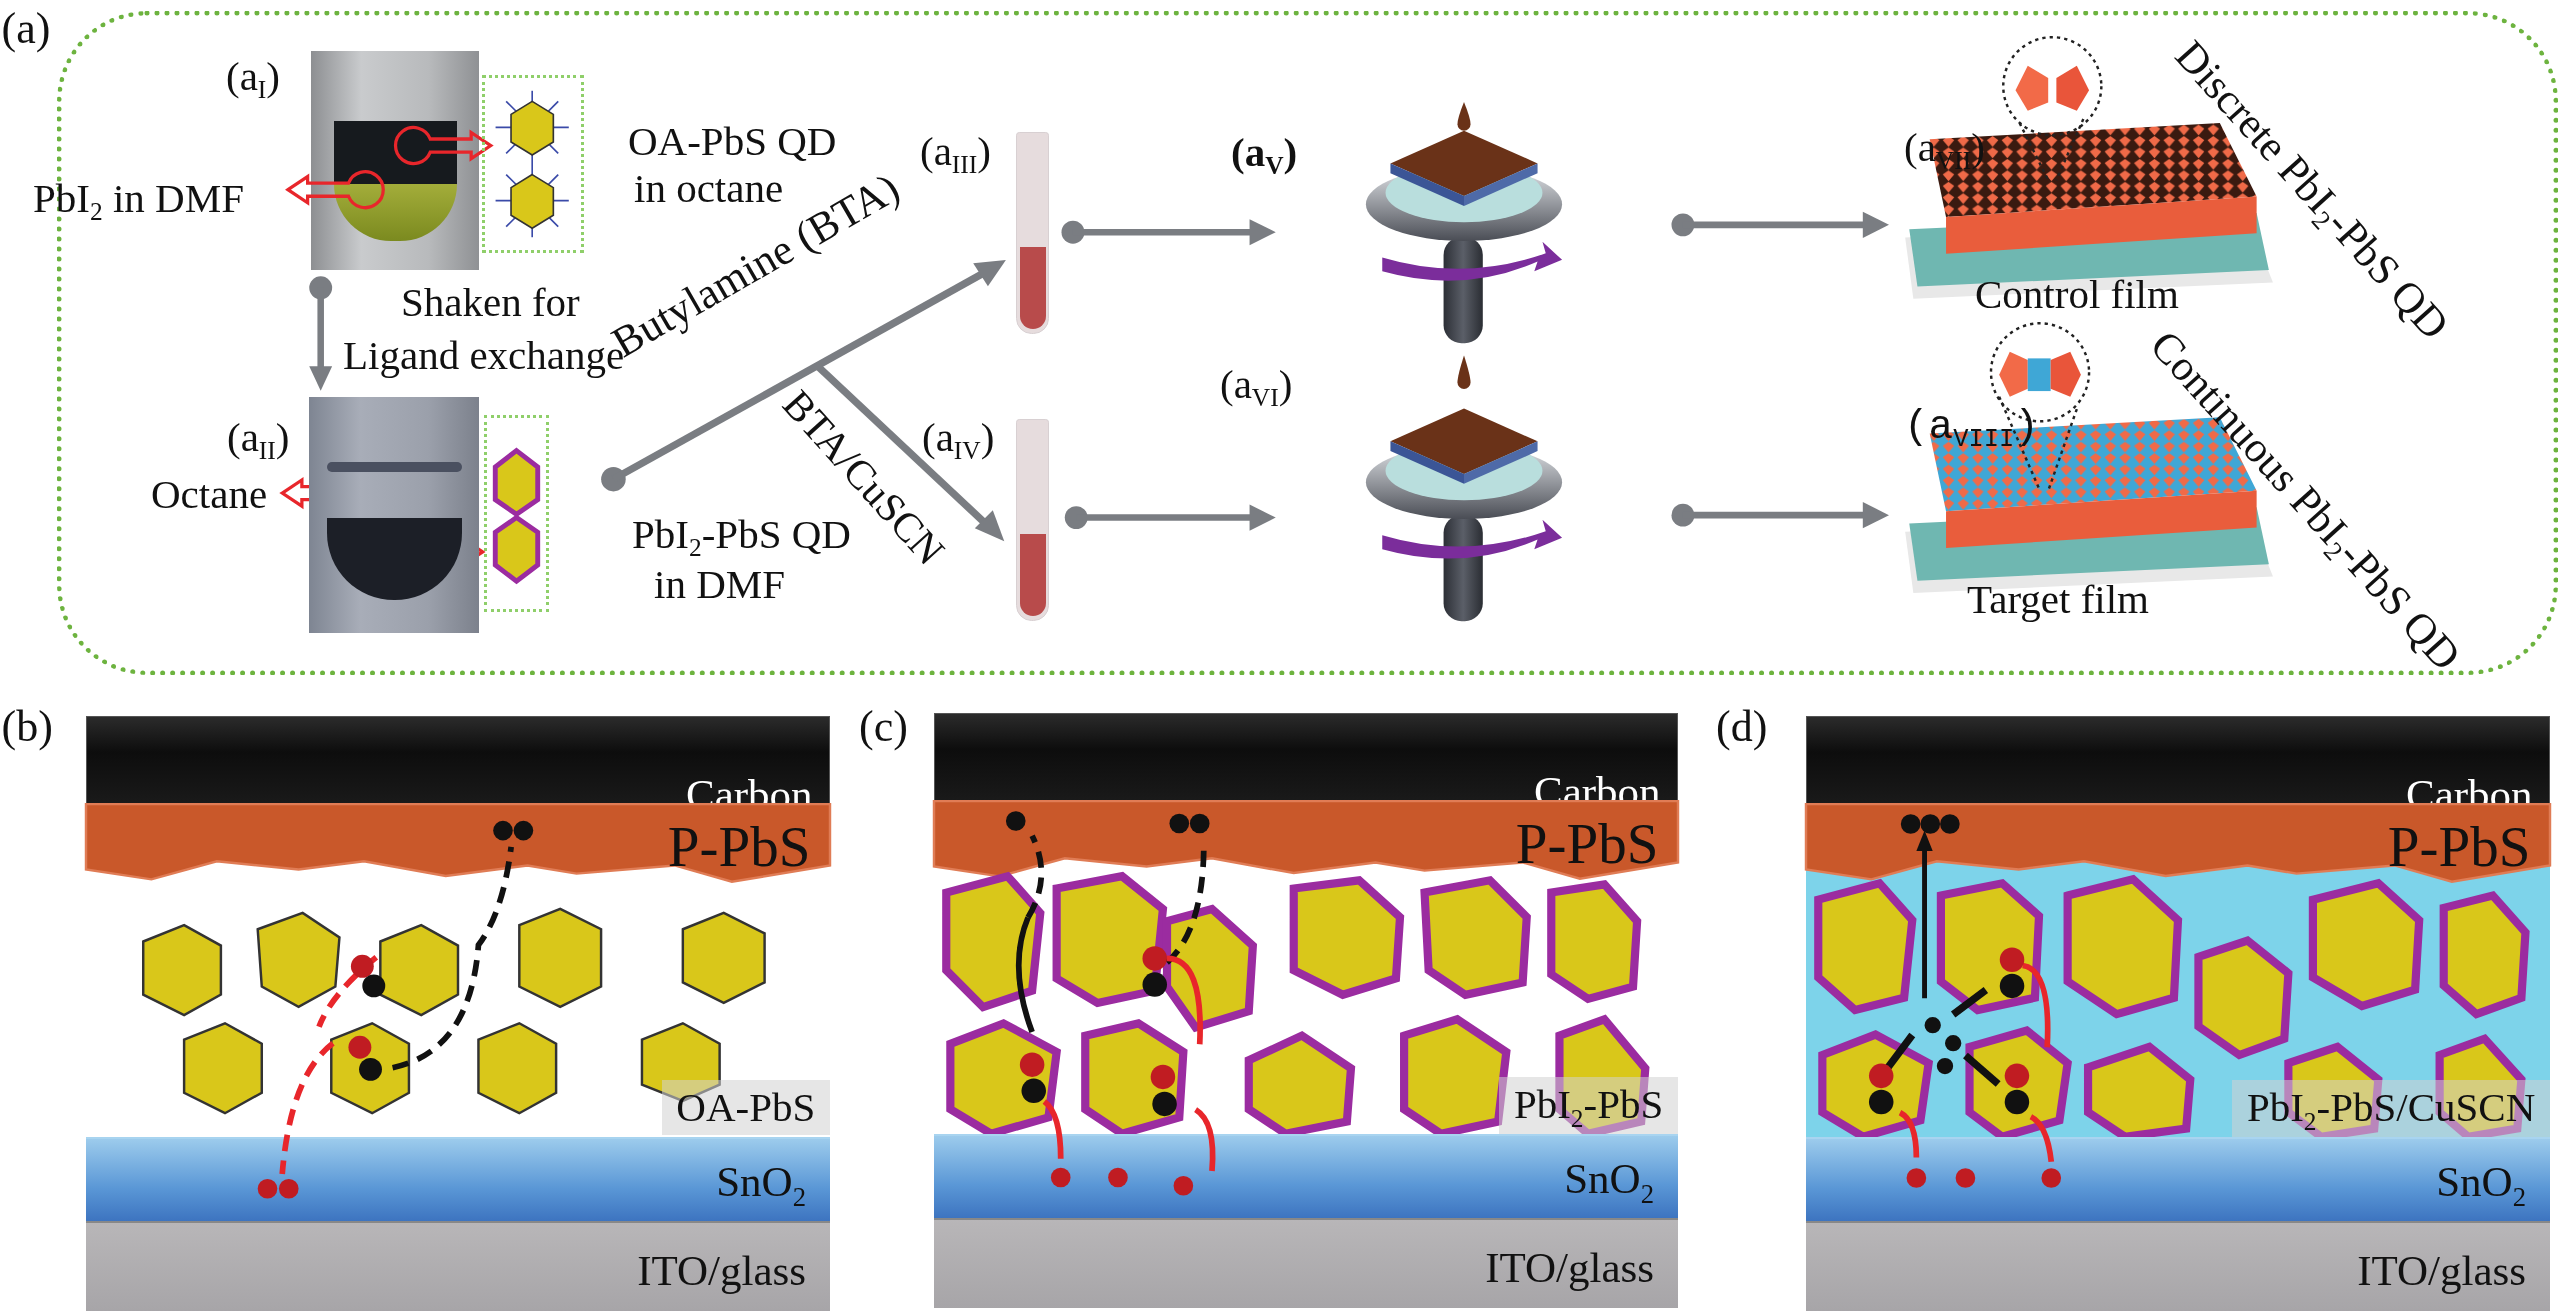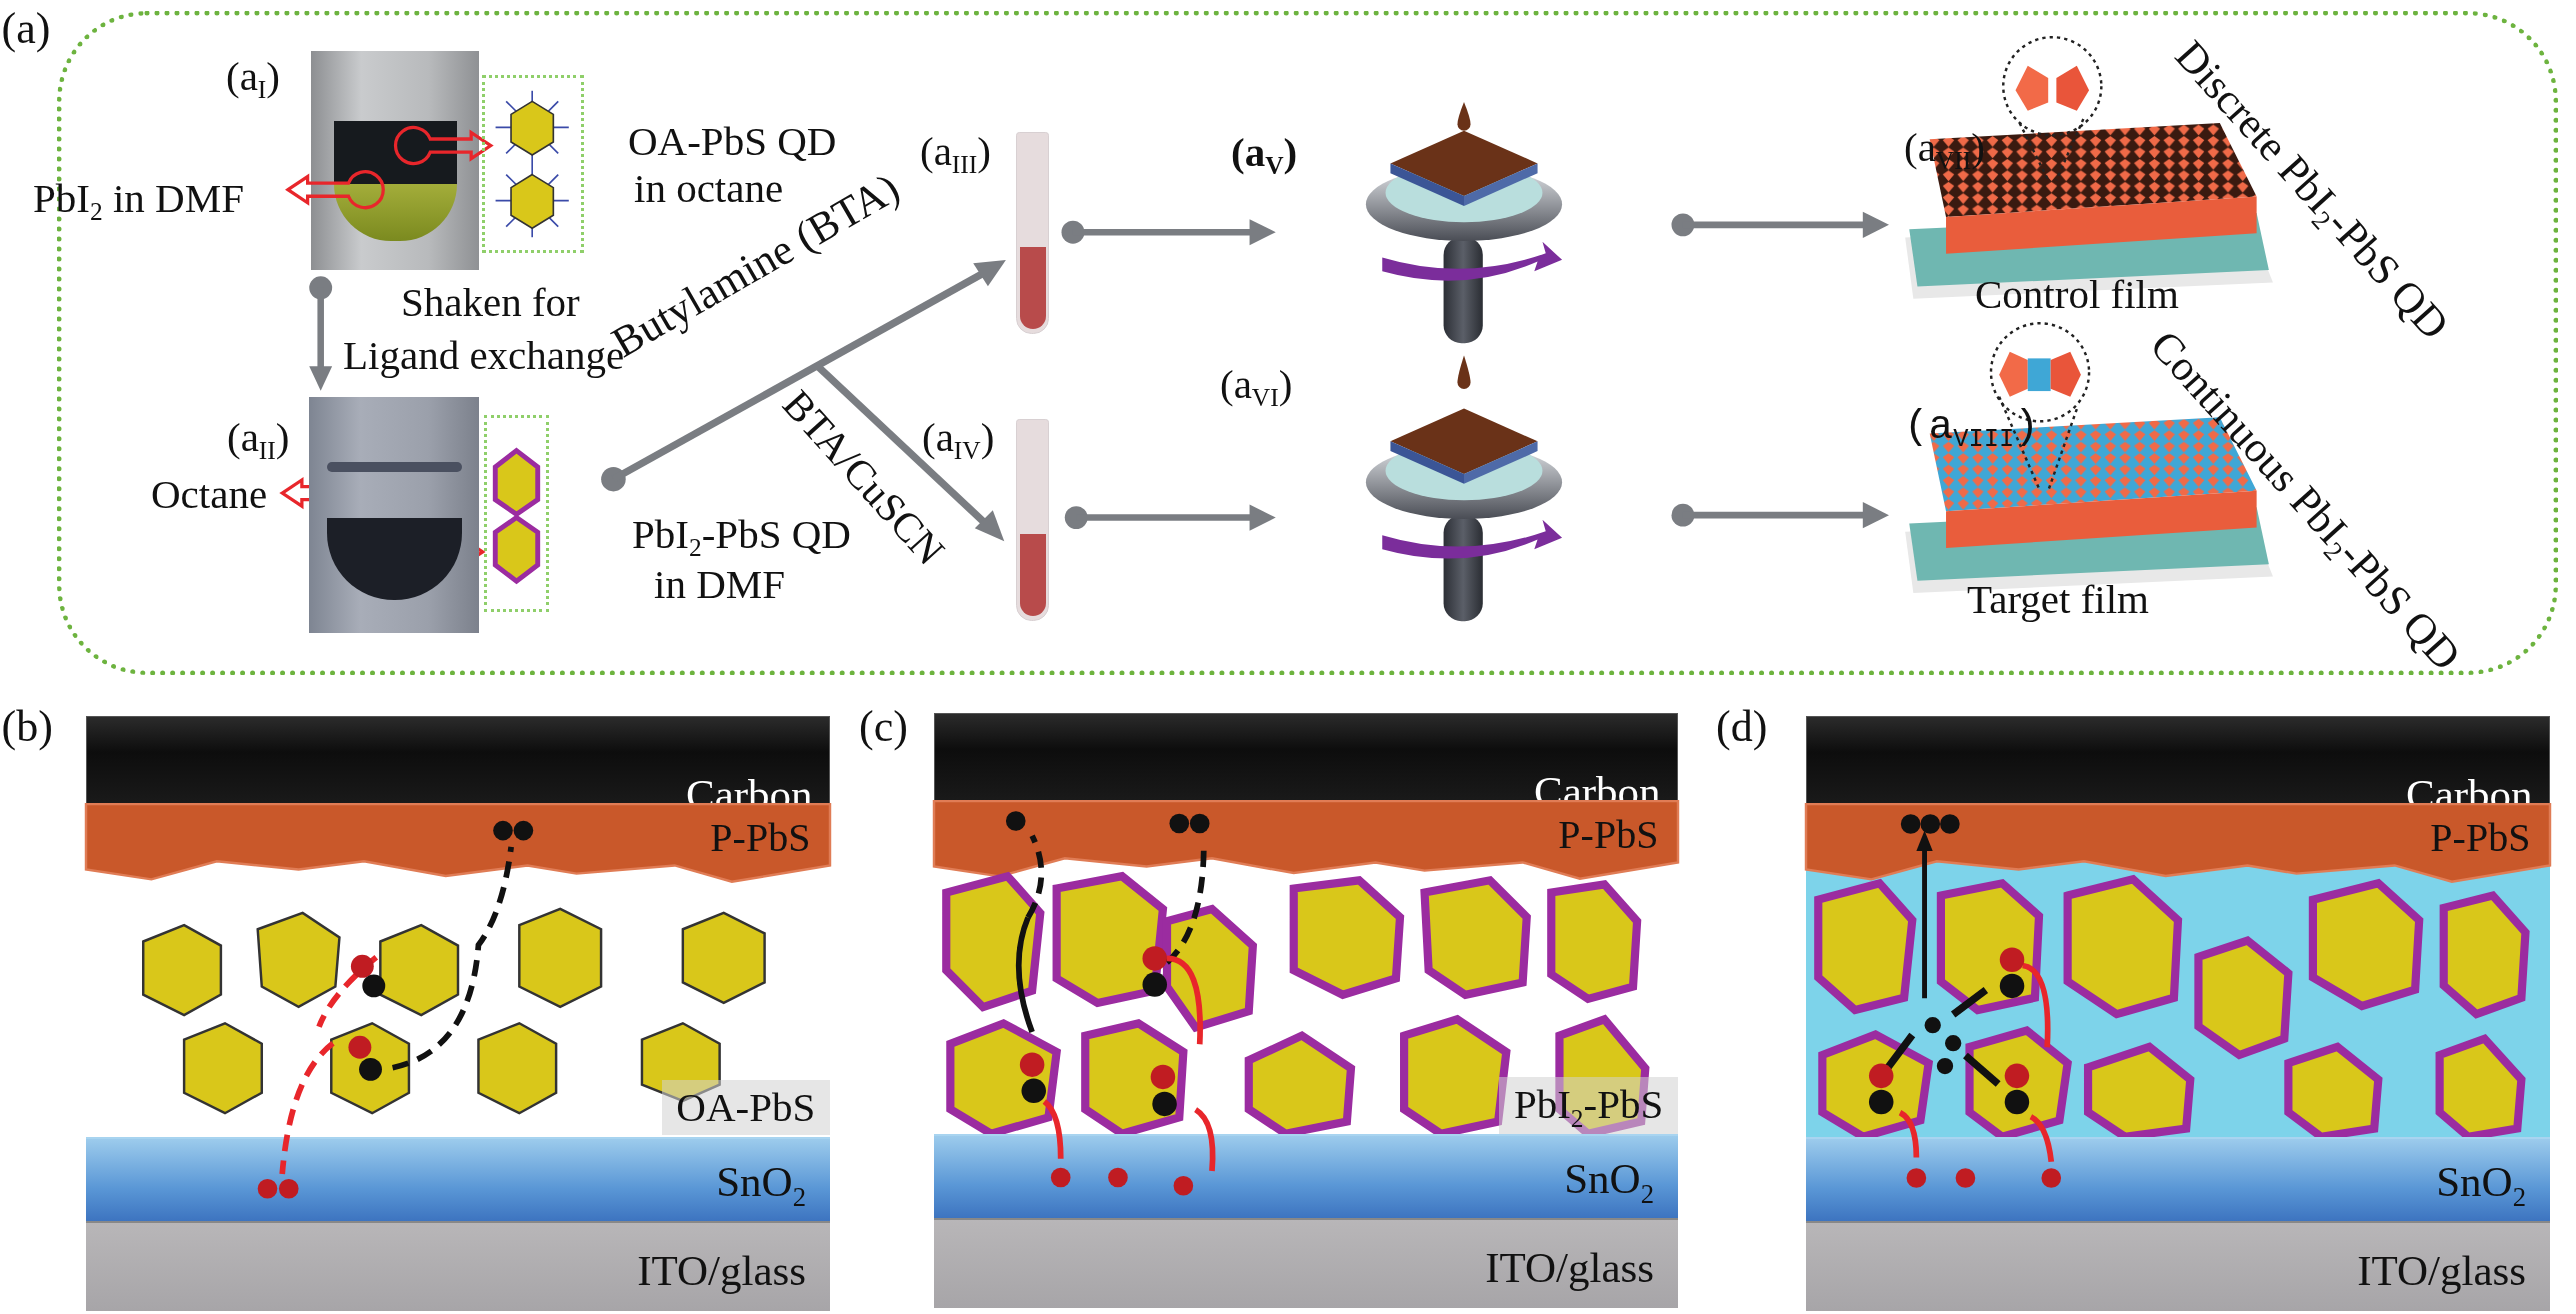--- a/index.html
+++ b/index.html
@@ -9,21 +9,21 @@
   .lbl { position:absolute; font-size:41px; line-height:1; white-space:nowrap; }
   .lbl sub { font-size:0.62em; vertical-align:-0.3em; }
   .panel-letter { position:absolute; font-size:44px; line-height:1; }
   .dash-box { position:absolute; border:5.7px dotted #6db33f; border-radius:90px; }
   svg { position:absolute; overflow:visible; }
   .tube-photo { position:absolute; overflow:hidden; border-radius:0; }
   .device { position:absolute; width:744px; height:593px; }
   .layer { position:absolute; left:0; right:0; }
   .carbon { top:0; height:90px; background:linear-gradient(#2b2b2b,#0d0d0d 40%,#1a1a1a); border:1.6px solid #555; box-sizing:border-box; }
   .carbon-label { position:absolute; right:16.4px; top:21px; font-size:43px; color:#fff;margin-top:32px; }
-  .ppbs-label { position:absolute; right:19.6px; font-size:40px; color:#111; }
+  .ppbs-label { position:absolute; right:19.6px; font-size:57px; color:#111; }
   .sno2 { top:421px; height:82px; background:linear-gradient(#9ccbec,#5a97d6 60%,#3d74c0); border-top:2.5px solid #a8d4f0; }
   .ito { top:505px; height:88px; background:linear-gradient(#b8b6b8,#a7a5a8); border-top:2.5px solid #888; }
   .sno2-label, .ito-label { position:absolute; right:24px; font-size:43px; color:#111; }
   .qd-label-box { position:absolute; right:0; background:rgba(210,210,210,0.55); padding:3.3px 14.7px; font-size:41px; }
 </style>
 </head>
 <body>
 
 <div class="panel-letter" style="left:1.6px;top:6.5px;">(a)</div>
 <div class="dash-box" style="left:57px;top:11.4px;width:2491px;height:654px;"></div>
@@ -321,20 +321,21 @@
       <polygon points="480,100 540,80 590,120 585,200 530,220 480,185"></polygon>
       <polygon points="620,30 700,10 750,55 745,140 680,160 620,125"></polygon>
       <polygon points="780,40 840,25 880,70 875,150 820,170 780,135"></polygon>
       <polygon points="20,220 85,195 150,230 140,300 70,320 20,290"></polygon>
       <polygon points="200,210 270,190 320,230 310,300 240,320 200,290"></polygon>
       <polygon points="345,235 420,210 470,250 465,310 390,320 345,290"></polygon>
       <polygon points="590,230 650,210 700,250 695,310 630,320 590,290"></polygon>
       <polygon points="775,220 830,200 875,250 870,310 810,320 775,290"></polygon>
     </g>
   </svg>
+  <div class="qd-label-box" style="top:364px;"><span>PbI</span><sub style="font-size:.62em">2</sub><span>-PbS/CuSCN</span></div>
   <div class="layer sno2">
       <span class="sno2-label" style="top:18px;"><span>SnO</span><sub style="font-size:.62em">2</sub></span>
     </div>
   <div class="layer ito">
       <span class="ito-label" style="top:23px;">ITO/glass</span>
     </div>
   <svg style="left:0;top:0;" width="744" height="593" viewBox="0 0 910 725">
     <line x1="145" y1="345" x2="145" y2="160" stroke="#111" stroke-width="6"></line>
     <polygon points="135,165 155,165 145,140" fill="#111"></polygon>
     <line x1="100" y1="430" x2="130" y2="390" stroke="#111" stroke-width="9"></line>

